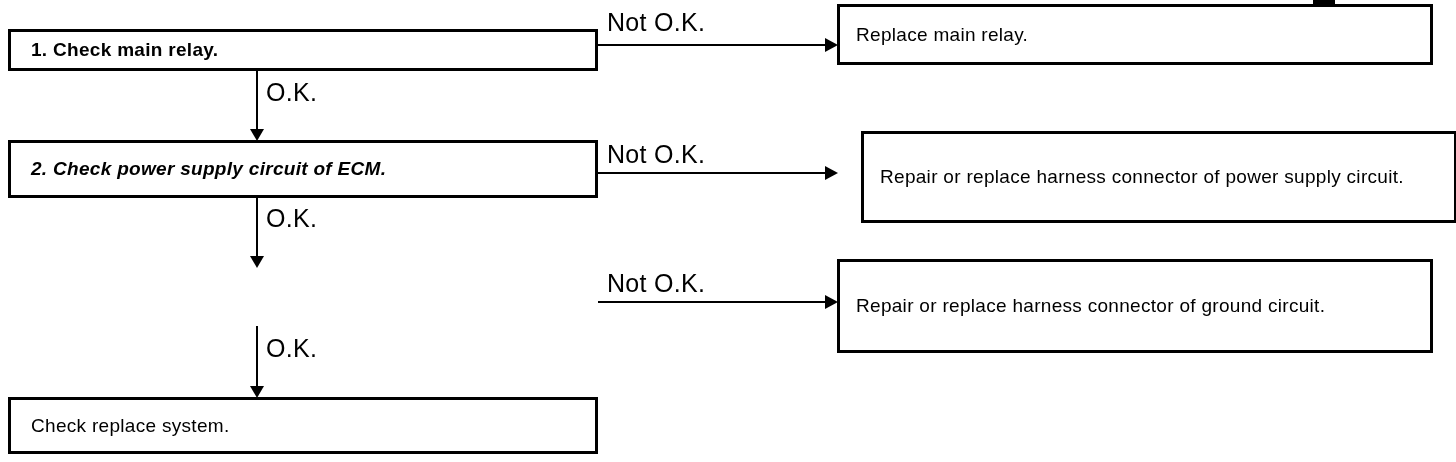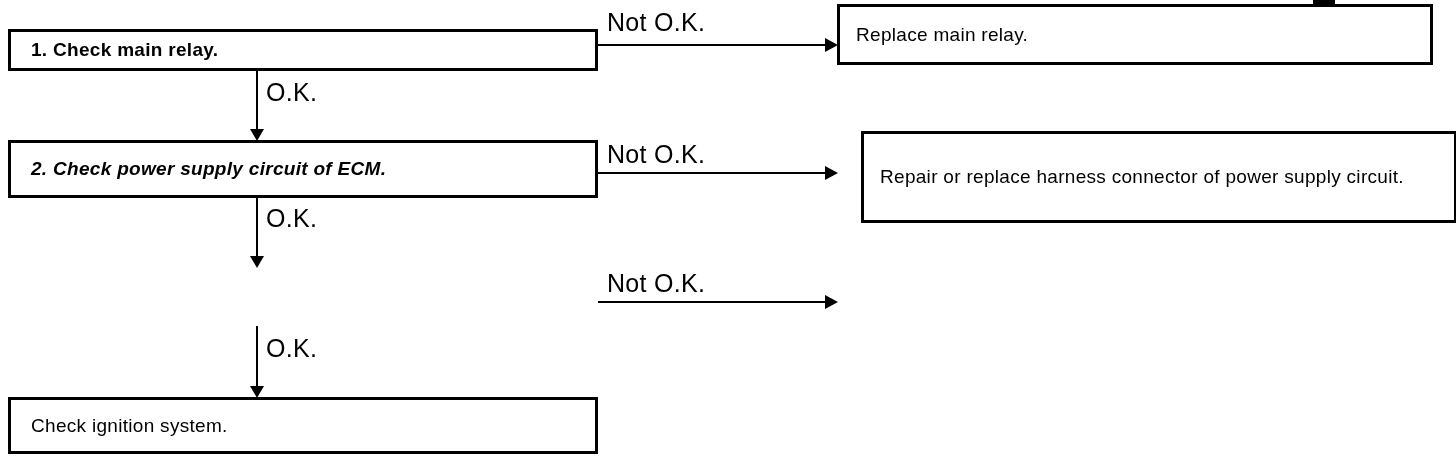--- a/index.html
+++ b/index.html
@@ -112,28 +112,31 @@
 
 <div class="diagram">
 
   <div class="box step s1">
     <span class="txt">1. Check main relay.</span>
   </div>
   <div class="box step s2">
     <span class="txt">2. Check power supply circuit of ECM.</span>
   </div>
   <div class="box step s4">
-    <span class="txt">Check ignition system.</span>
+    <span class="txt">Check replace system.</span>
   </div>
 
   <div class="box action a1">
     <span class="txt">Replace main relay.</span>
   </div>
   <div class="box action a2">
     <span class="txt">Repair or replace harness connector of power supply circuit.</span>
+  </div>
+  <div class="box action a3">
+    <span class="txt">Repair or replace harness connector of ground circuit.</span>
   </div>
 
   <div class="vline v1"></div>
   <div class="varrow va1"></div>
   <div class="vline v2"></div>
   <div class="varrow va2"></div>
   <div class="vline v3"></div>
   <div class="varrow va3"></div>
 
   <div class="hline h1"></div>

